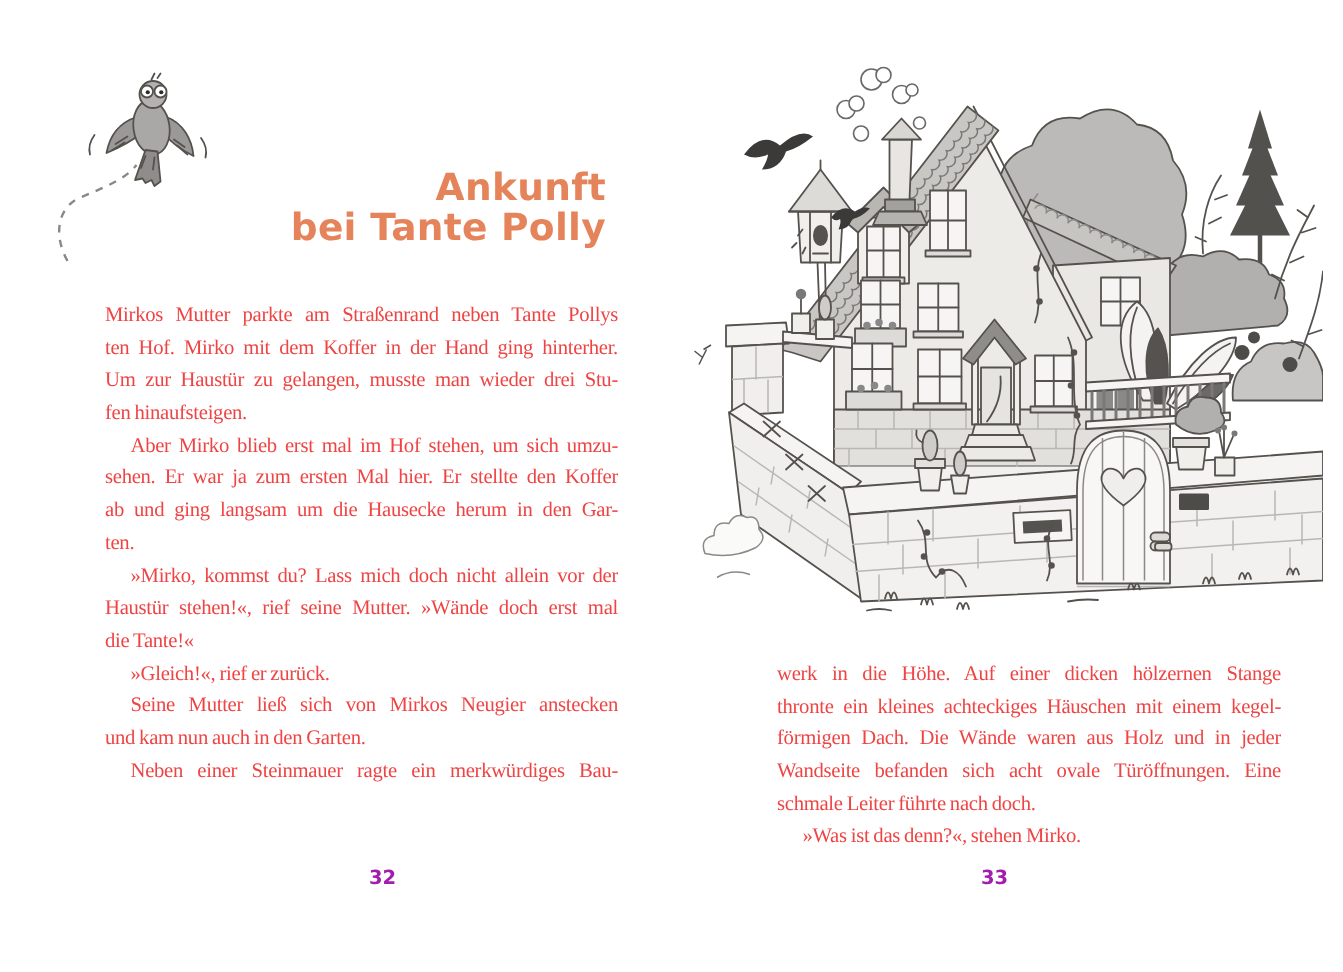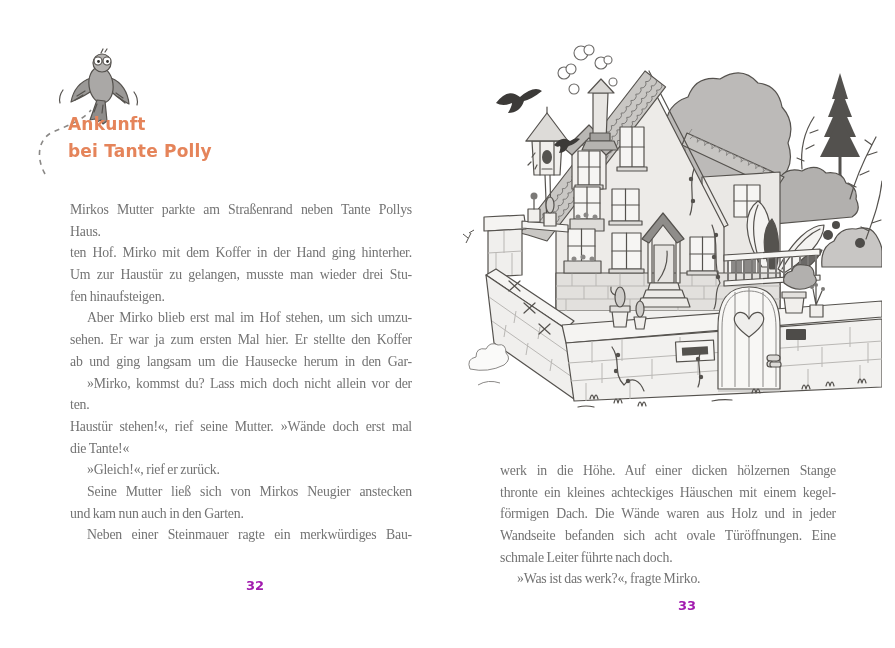--- a/index.html
+++ b/index.html
@@ -1,32 +1,32 @@
 <!DOCTYPE html>
 <html><head>
 <meta charset="utf-8">
 <style>
   html,body{margin:0;padding:0;}
   body{width:895px;height:648px;position:relative;background:#ffffff;overflow:hidden;
        font-family:"Liberation Serif",serif;}
   .page-spread{position:absolute;inset:0;background:#ffffff;}
-  .chapter-title{position:absolute;left:68px;top:111px;width:336px;text-align:left;
-       font-family:"DejaVu Sans",sans-serif;font-weight:bold;font-size:17px;line-height:27px;
+  .chapter-title{position:absolute;left:68px;top:111px;width:336px;text-align:right;
+       font-family:"DejaVu Sans",sans-serif;font-weight:bold;font-size:25px;line-height:27px;
        color:#e5845a;letter-spacing:.2px;}
-  .body-text{position:absolute;color:#737373;font-size:13.8px;line-height:21.7px;
+  .body-text{position:absolute;color:#ef4444;font-size:13.8px;line-height:21.7px;
        letter-spacing:-0.2px;word-spacing:-0.6px;}
   #left-text{left:70px;top:199px;width:342px;}
-  #right-text{left:500px;top:438px;width:336px;margin-top:22px;}
+  #right-text{left:518px;top:438px;width:336px;}
   .line{text-align:justify;text-align-last:justify;height:21.7px;overflow:hidden;}
   .line.para-end{text-align-last:left;}
   .line.indent{text-indent:17px;}
   .page-number{position:absolute;top:578px;width:150px;text-align:center;
        font-family:"DejaVu Sans",sans-serif;font-weight:bold;font-size:13px;color:#a21caf;}
   #pn-left{left:180px;}
-  #pn-right{left:612px;margin-top:20px;}
+  #pn-right{left:588px;}
   .illu{position:absolute;}
   #bird-illu{left:33px;top:38px;}
   #house-illu{left:462px;top:28px;}
   svg{display:block;}
   .sk{stroke:#55524e;stroke-width:1.2;fill:none;stroke-linecap:round;stroke-linejoin:round;}
   .skf{stroke:#55524e;stroke-width:1.2;stroke-linejoin:round;}
   .faint{stroke:#b9b7b4;stroke-width:1;fill:none;}
 </style>
 </head>
 <body>
@@ -55,44 +55,43 @@
     </svg>
   </div>
 
   <div class="chapter-title">
     <div>Ankunft</div>
     <div>bei Tante Polly</div>
   </div>
 
   <div class="body-text" id="left-text">
       <div class="line">Mirkos Mutter parkte am Straßenrand neben Tante Pollys</div>
-      <div class="line para-end">Haus.</div>
       <div class="line">ten Hof. Mirko mit dem Koffer in der Hand ging hinterher.</div>
       <div class="line">Um zur Haustür zu gelangen, musste man wieder drei Stu-</div>
       <div class="line para-end">fen hinaufsteigen.</div>
       <div class="line indent">Aber Mirko blieb erst mal im Hof stehen, um sich umzu-</div>
       <div class="line">sehen. Er war ja zum ersten Mal hier. Er stellte den Koffer</div>
       <div class="line">ab und ging langsam um die Hausecke herum in den Gar-</div>
+      <div class="line para-end">ten.</div>
       <div class="line indent">»Mirko, kommst du? Lass mich doch nicht allein vor der</div>
-      <div class="line para-end">ten.</div>
       <div class="line">Haustür stehen!«, rief seine Mutter. »Wände doch erst mal</div>
       <div class="line para-end">die Tante!«</div>
       <div class="line indent para-end">»Gleich!«, rief er zurück.</div>
       <div class="line indent">Seine Mutter ließ sich von Mirkos Neugier anstecken</div>
       <div class="line para-end">und kam nun auch in den Garten.</div>
       <div class="line indent">Neben einer Steinmauer ragte ein merkwürdiges Bau-</div>
     </div>
 
   <div class="body-text" id="right-text">
       <div class="line">werk in die Höhe. Auf einer dicken hölzernen Stange</div>
       <div class="line">thronte ein kleines achteckiges Häuschen mit einem kegel-</div>
       <div class="line">förmigen Dach. Die Wände waren aus Holz und in jeder</div>
       <div class="line">Wandseite befanden sich acht ovale Türöffnungen. Eine</div>
       <div class="line para-end">schmale Leiter führte nach doch.</div>
-      <div class="line indent para-end">»Was ist das werk?«, fragte Mirko.</div>
+      <div class="line indent para-end">»Was ist das denn?«, stehen Mirko.</div>
     </div>
 
   <div class="page-number" id="pn-left">32</div>
   <div class="page-number" id="pn-right">33</div>
 
   <div class="illu" id="house-illu">
     <svg width="420" height="402" viewBox="0 0 420 400">
 
       <g>
         <path class="skf" d="M196,150 q-8,-28 8,-48 q-2,-26 22,-34 q8,-22 32,-18 q22,-14 38,4 q20,2 24,24 q14,16 6,36 q8,24 -10,38 q-4,24 -28,26 q-18,16 -38,6 q-26,4 -38,-14 q-18,-8 -16,-20 z" fill="#bcbab8" stroke="#6a6866"></path>

